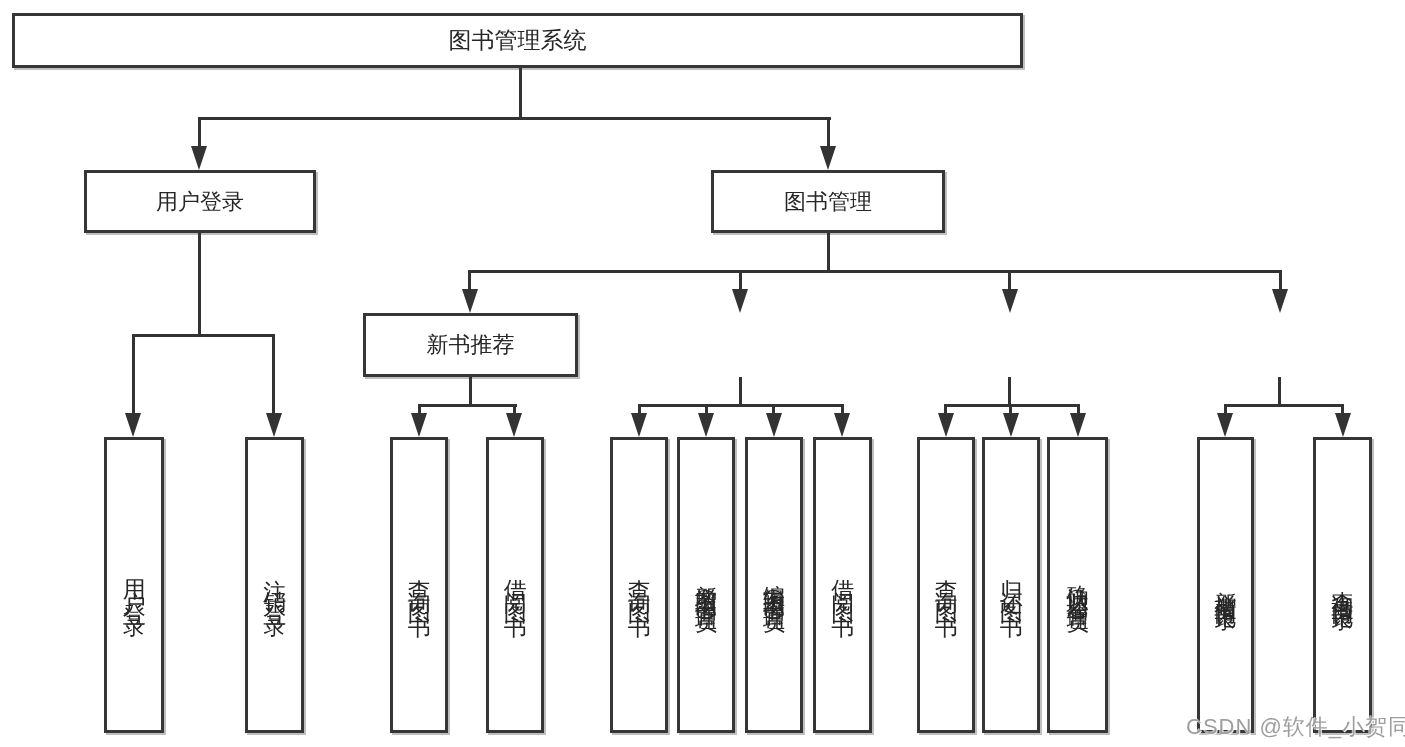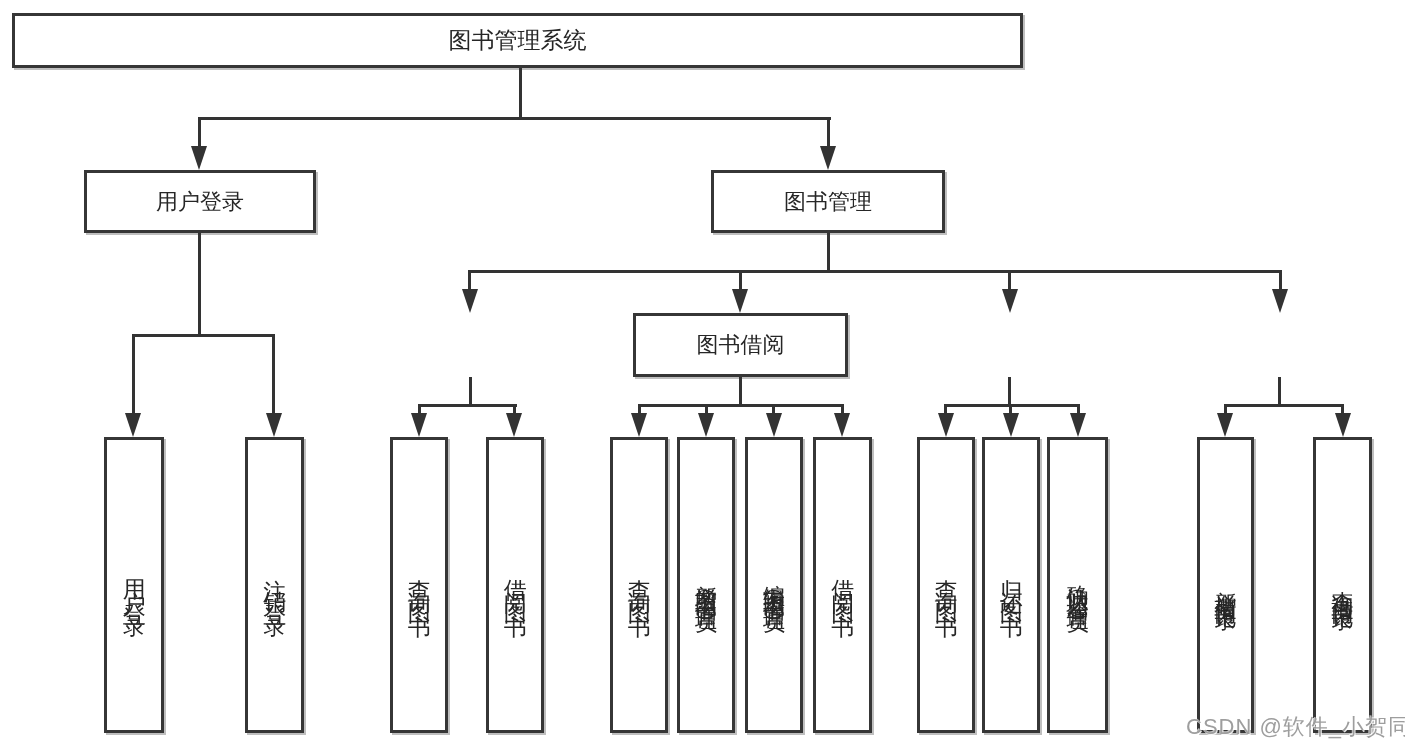--- a/index.html
+++ b/index.html
@@ -73,22 +73,22 @@
     <div class="vline" style="left:468px; top:270px; width:3px; height:20px;"></div>
     <div class="arrow" style="left:462px; top:289px;"></div>
     <div class="vline" style="left:739px; top:270px; width:3px; height:20px;"></div>
     <div class="arrow" style="left:732px; top:289px;"></div>
     <div class="vline" style="left:1008px; top:270px; width:3px; height:20px;"></div>
     <div class="arrow" style="left:1002px; top:289px;"></div>
     <div class="vline" style="left:1279px; top:270px; width:3px; height:20px;"></div>
     <div class="arrow" style="left:1272px; top:289px;"></div>
   </div>
 
-  <div class="box" style="left:633px; top:313px; width:215px; height:64px;">
-    <span>图书借阅</span>
+  <div class="box" style="left:363px; top:313px; width:215px; height:64px;">
+    <span>新书推荐</span>
   </div>
 
   <div>
     <div class="vline" style="left:469px; top:377px; width:3px; height:29px;"></div>
     <div class="hline" style="left:418px; top:404px; width:99px; height:3px;"></div>
     <div class="vline" style="left:418px; top:404px; width:3px; height:12px;"></div>
     <div class="arrow" style="left:411px; top:413px;"></div>
     <div class="vline" style="left:513px; top:404px; width:3px; height:12px;"></div>
     <div class="arrow" style="left:506px; top:413px;"></div>
   </div>

